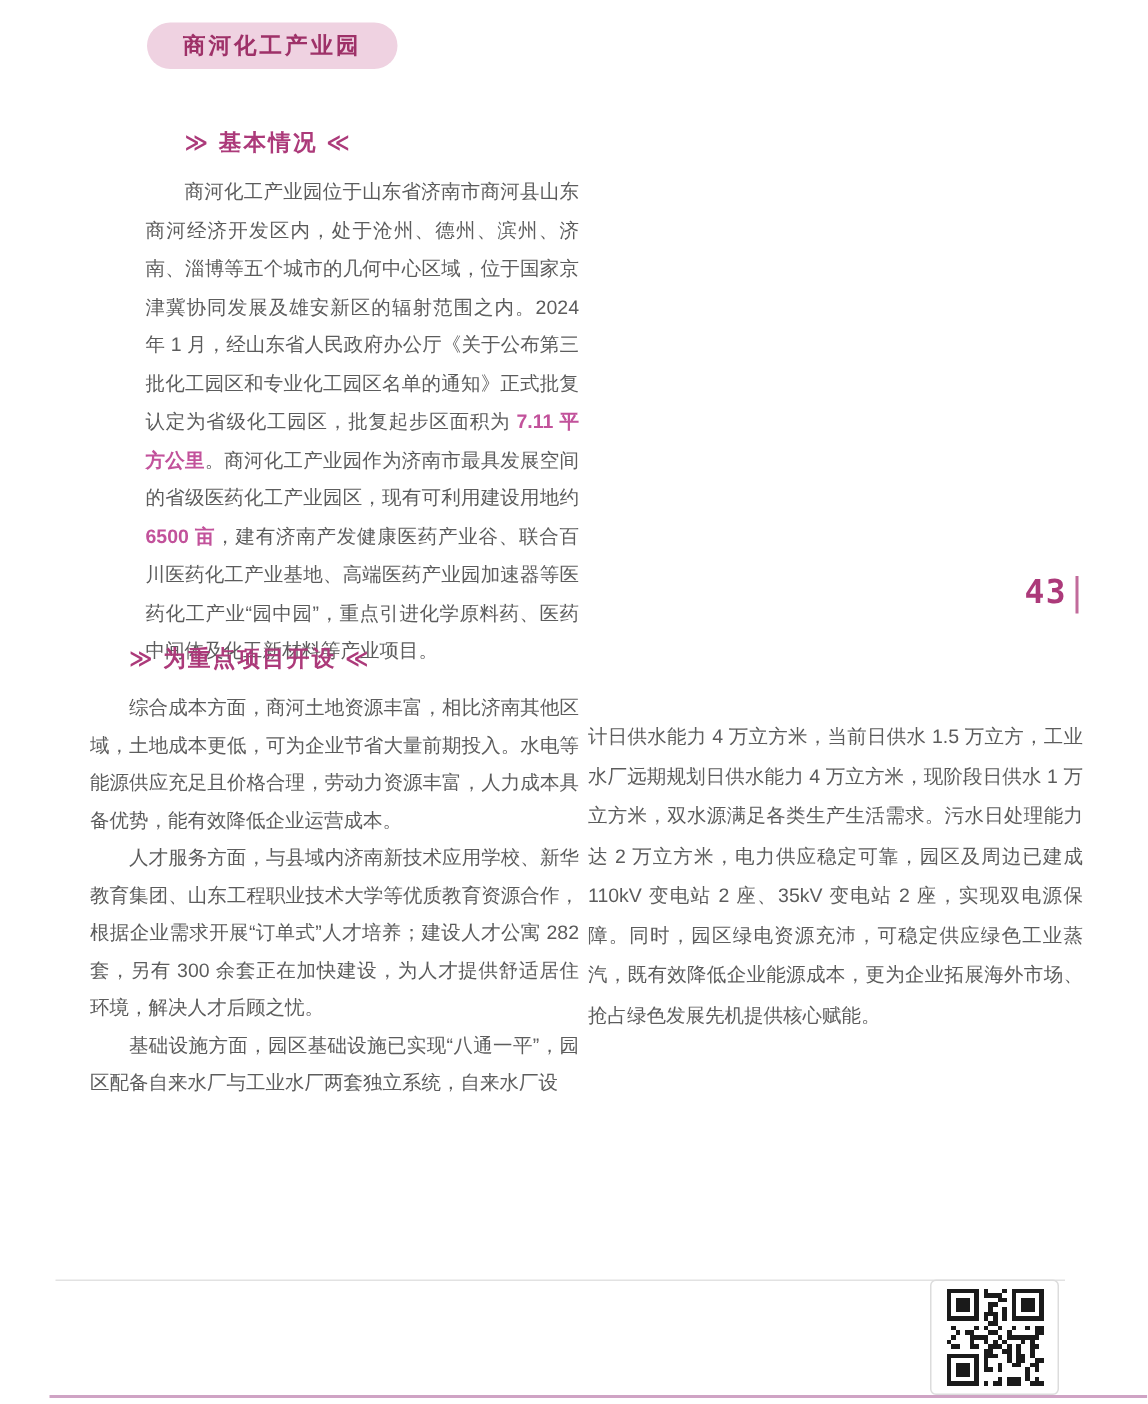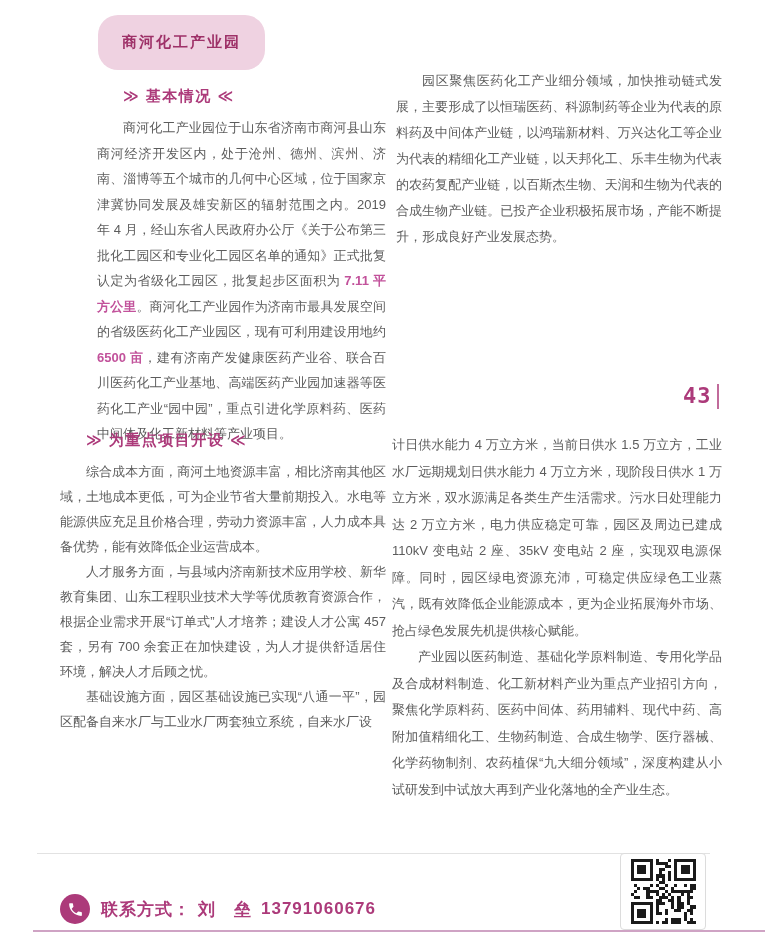--- a/index.html
+++ b/index.html
@@ -4,33 +4,33 @@
 <style>
   html,body{margin:0;padding:0;background:#fff;}
   .page{
     position:relative;width:765px;height:936px;background:#ffffff;
     font-family:"Liberation Sans","DejaVu Sans",sans-serif;overflow:hidden;
   }
   .badge{
     position:absolute;left:98px;top:15px;
     background:var(--badge-bg,#efd2e1);color:var(--accent-dark,#9e3168);
     font-weight:bold;font-size:15px;letter-spacing:2px;
-    padding:18px 24px;border-radius:20px;
+    padding:6px 24px;border-radius:20px;
   }
   .heading{
     color:var(--accent,#ac3a7a);font-weight:bold;font-size:15px;
     letter-spacing:1.5px;line-height:20px;margin:0 0 9px 0;padding-left:26px;
   }
   .sec{position:absolute;color:var(--body,#5c5c5c);font-size:13px;text-align:justify;}
   #sec-basic   {left:97px;  top:70px;  width:289px; line-height:25.5px;margin-top:16px;}
   #sec-chain   {left:396px; top:68px;  width:326px; line-height:26px;}
   #sec-features{left:60px;  top:430px; width:326px; line-height:25px;}
   #sec-right2  {left:392px; top:432px; width:330px; line-height:26.5px;}
   .sec p{margin:0;text-indent:2em;}
-  .sec p.cont{text-indent:0;}
+  .sec p.cont{text-indent:0;margin-top:46px;}
   .hl{color:var(--hl,#c2529b);font-weight:bold;}
   .mid-heading{margin-top:12px;}
   .pagenum{
     position:absolute;left:683px;top:383px;
     color:var(--accent,#ac3a7a);font-weight:800;font-size:22px;
     font-family:"DejaVu Sans Mono","Liberation Mono",monospace;letter-spacing:1px;
   }
   .page-marker{position:absolute;left:717px;top:384px;width:2px;height:25px;background:var(--accent,#ac3a7a);opacity:.75;}
   .divider{position:absolute;left:37px;top:853px;width:673px;height:1px;background:#e2e2e2;}
   .bottom-line{position:absolute;left:33px;right:0;top:930px;height:2px;background:#cfa3c4;}
@@ -51,54 +51,42 @@
 </style>
 </head>
 <body>
 
 <div class="page">
 
   <div class="badge">商河化工产业园</div>
 
   <div class="sec" id="sec-basic">
     <div class="heading">≫ 基本情况 ≪</div>
-    <p><span>商河化工产业园位于山东省济南市商河县山东商河经济开发区内，处于沧州、德州、滨州、济南、淄博等五个城市的几何中心区域，位于国家京津冀协同发展及雄安新区的辐射范围之内。2019 年 4 月，经山东省人民政府办公厅《关于公布第三批化工园区和专业化工园区名单的通知》正式批复认定为省级化工园区，批复起步区面积为 </span><span class="hl">7.11 平方公里</span><span>。商河化工产业园作为济南市最具发展空间的省级医药化工产业园区，现有可利用建设用地约 </span><span class="hl">6500 亩</span><span>，建有济南产发健康医药产业谷、联合百川医药化工产业基地、高端医药产业园加速器等医药化工产业“园中园”，重点引进化学原料药、医药中间体及化工新材料等产业项目。</span></p>
+    <p><span>商河化工产业园位于山东省济南市商河县山东商河经济开发区内，处于沧州、德州、滨州、济南、淄博等五个城市的几何中心区域，位于国家京津冀协同发展及雄安新区的辐射范围之内。2024 年 1 月，经山东省人民政府办公厅《关于公布第三批化工园区和专业化工园区名单的通知》正式批复认定为省级化工园区，批复起步区面积为 </span><span class="hl">7.11 平方公里</span><span>。商河化工产业园作为济南市最具发展空间的省级医药化工产业园区，现有可利用建设用地约 </span><span class="hl">6500 亩</span><span>，建有济南产发健康医药产业谷、联合百川医药化工产业基地、高端医药产业园加速器等医药化工产业“园中园”，重点引进化学原料药、医药中间体及化工新材料等产业项目。</span></p>
   </div>
 
   <div class="sec" id="sec-chain">
-    <p>园区聚焦医药化工产业细分领域，加快推动链式发展，主要形成了以恒瑞医药、科源制药等企业为代表的原料药及中间体产业链，以鸿瑞新材料、万兴达化工等企业为代表的精细化工产业链，以天邦化工、乐丰生物为代表的农药复配产业链，以百斯杰生物、天润和生物为代表的合成生物产业链。已投产企业积极拓展市场，产能不断提升，形成良好产业发展态势。</p>
   </div>
 
   <div class="pagenum">43</div>
   <div class="page-marker"></div>
 
   <div class="sec" id="sec-features">
     <div class="heading">≫ 为重点项目开设 ≪</div>
     <p>综合成本方面，商河土地资源丰富，相比济南其他区域，土地成本更低，可为企业节省大量前期投入。水电等能源供应充足且价格合理，劳动力资源丰富，人力成本具备优势，能有效降低企业运营成本。</p>
-    <p>人才服务方面，与县域内济南新技术应用学校、新华教育集团、山东工程职业技术大学等优质教育资源合作，根据企业需求开展“订单式”人才培养；建设人才公寓 457 套，另有 700 余套正在加快建设，为人才提供舒适居住环境，解决人才后顾之忧。</p>
+    <p>人才服务方面，与县域内济南新技术应用学校、新华教育集团、山东工程职业技术大学等优质教育资源合作，根据企业需求开展“订单式”人才培养；建设人才公寓 282 套，另有 300 余套正在加快建设，为人才提供舒适居住环境，解决人才后顾之忧。</p>
     <p>基础设施方面，园区基础设施已实现“八通一平”，园区配备自来水厂与工业水厂两套独立系统，自来水厂设</p>
   </div>
 
   <div class="sec" id="sec-right2">
     <p class="cont">计日供水能力 4 万立方米，当前日供水 1.5 万立方，工业水厂远期规划日供水能力 4 万立方米，现阶段日供水 1 万立方米，双水源满足各类生产生活需求。污水日处理能力达 2 万立方米，电力供应稳定可靠，园区及周边已建成 110kV 变电站 2 座、35kV 变电站 2 座，实现双电源保障。同时，园区绿电资源充沛，可稳定供应绿色工业蒸汽，既有效降低企业能源成本，更为企业拓展海外市场、抢占绿色发展先机提供核心赋能。</p>
-    <p>产业园以医药制造、基础化学原料制造、专用化学品及合成材料制造、化工新材料产业为重点产业招引方向，聚焦化学原料药、医药中间体、药用辅料、现代中药、高附加值精细化工、生物药制造、合成生物学、医疗器械、化学药物制剂、农药植保“九大细分领域”，深度构建从小试研发到中试放大再到产业化落地的全产业生态。</p>
   </div>
 
   <div class="divider"></div>
 
-  <div class="contact">
-    <span class="phone-circle">
-      <svg width="17" height="17" viewBox="0 0 24 24" aria-hidden="true">
-        <path fill="#ffffff" d="M6.62 10.79c1.44 2.83 3.76 5.14 6.59 6.59l2.2-2.2c.27-.27.67-.36 1.02-.24 1.12.37 2.33.57 3.57.57.55 0 1 .45 1 1V20c0 .55-.45 1-1 1-9.39 0-17-7.61-17-17 0-.55.45-1 1-1h3.5c.55 0 1 .45 1 1 0 1.25.2 2.45.57 3.57.11.35.03.74-.25 1.02l-2.2 2.2z"></path>
-      </svg>
-    </span>
-    <span>联系方式：</span>
-    <span style="margin-left:-4px;">刘　垒</span>
-    <span style="margin-left:-2px;">13791060676</span>
-  </div>
 
   <div class="qr-box">
     <svg id="qr-svg" width="65" height="65" viewBox="0 0 21 21" shape-rendering="crispEdges" aria-hidden="true">
         <rect x="0" y="0" width="1" height="1" fill="#1a1a1a"></rect>
         <rect x="1" y="0" width="1" height="1" fill="#1a1a1a"></rect>
         <rect x="2" y="0" width="1" height="1" fill="#1a1a1a"></rect>
         <rect x="3" y="0" width="1" height="1" fill="#1a1a1a"></rect>
         <rect x="4" y="0" width="1" height="1" fill="#1a1a1a"></rect>
         <rect x="5" y="0" width="1" height="1" fill="#1a1a1a"></rect>
         <rect x="6" y="0" width="1" height="1" fill="#1a1a1a"></rect>

